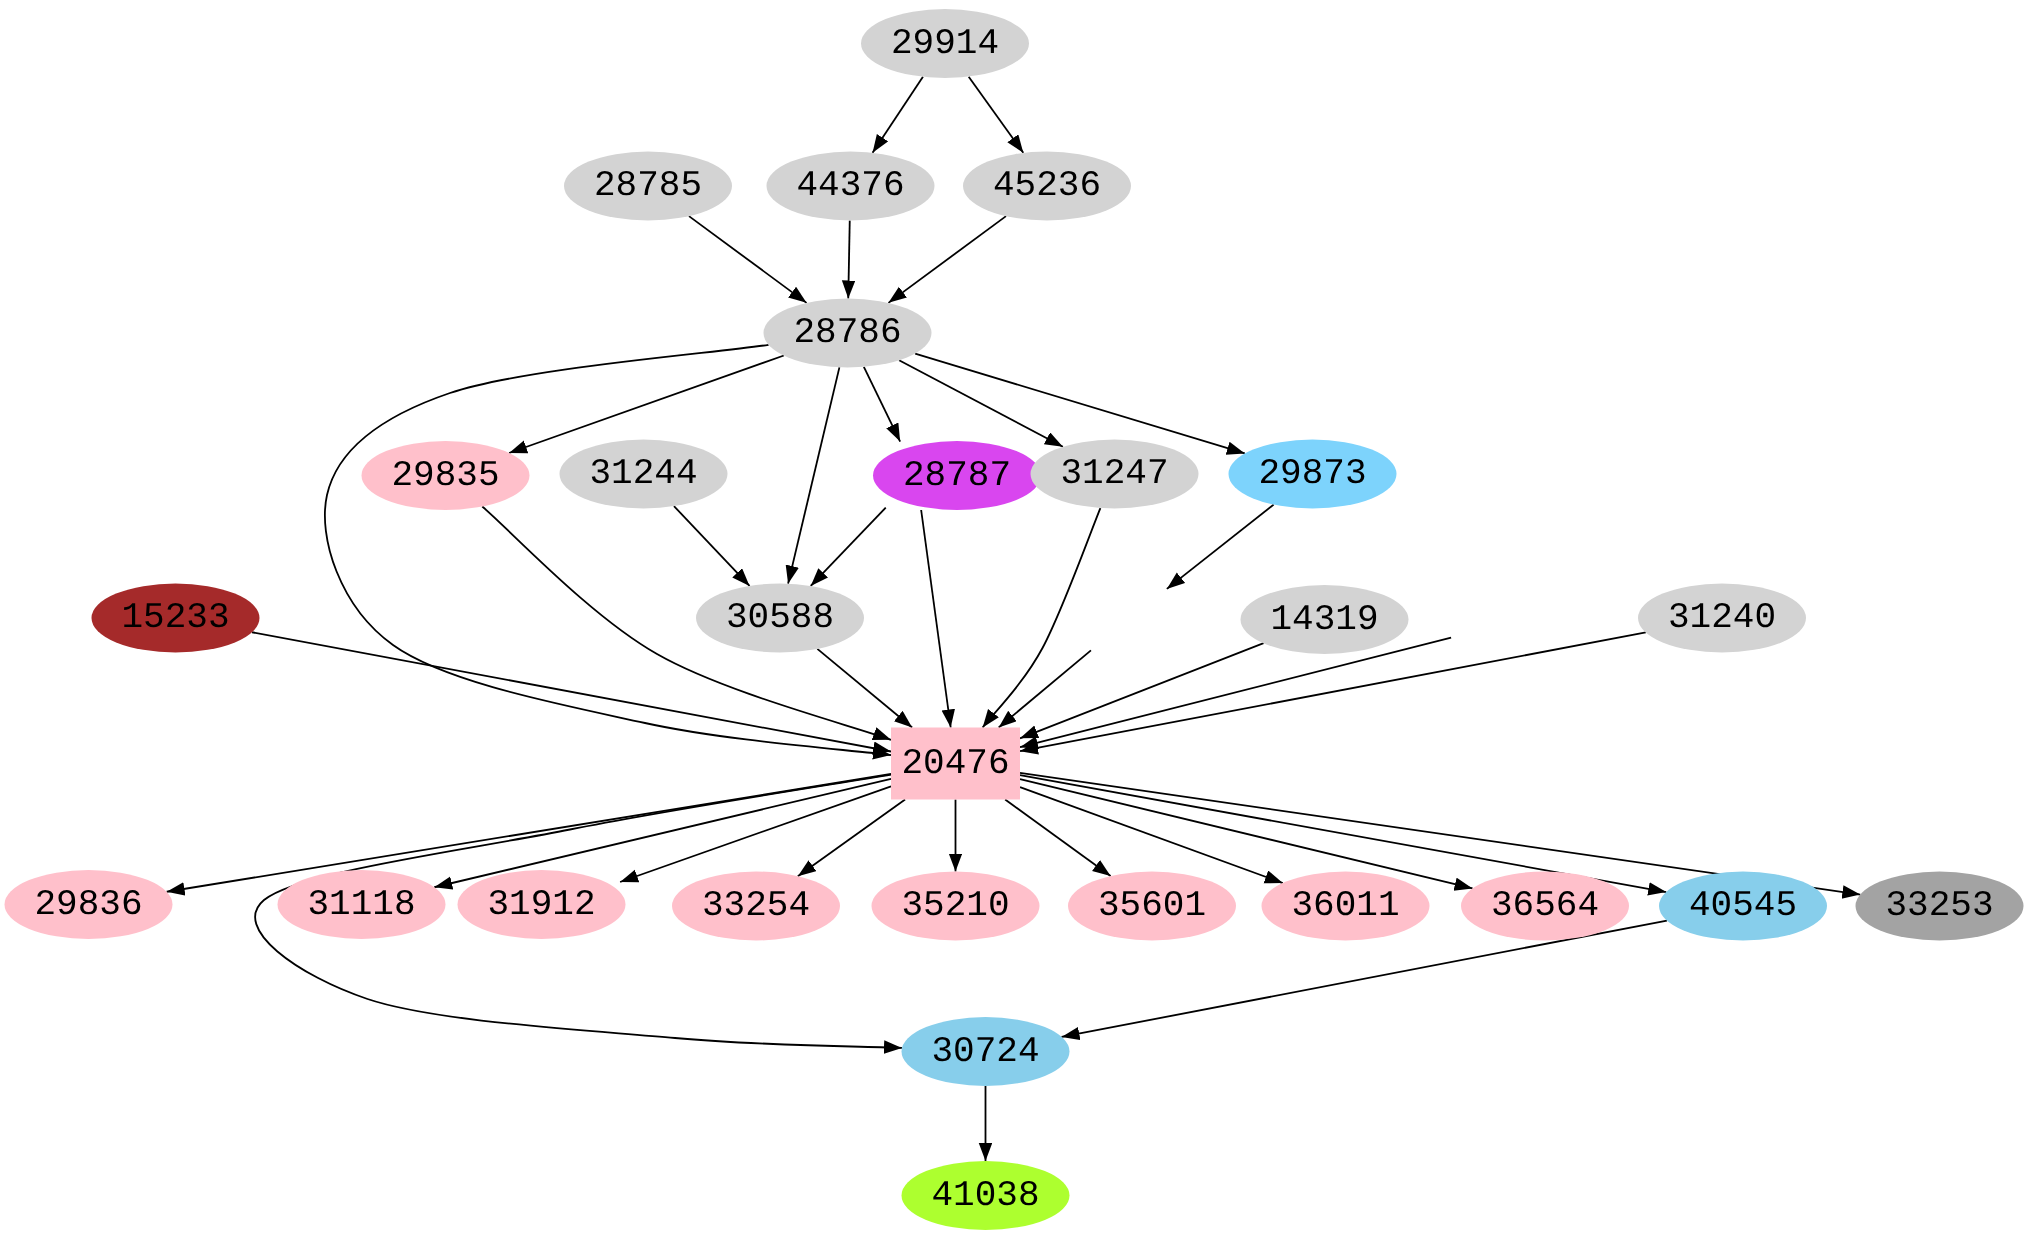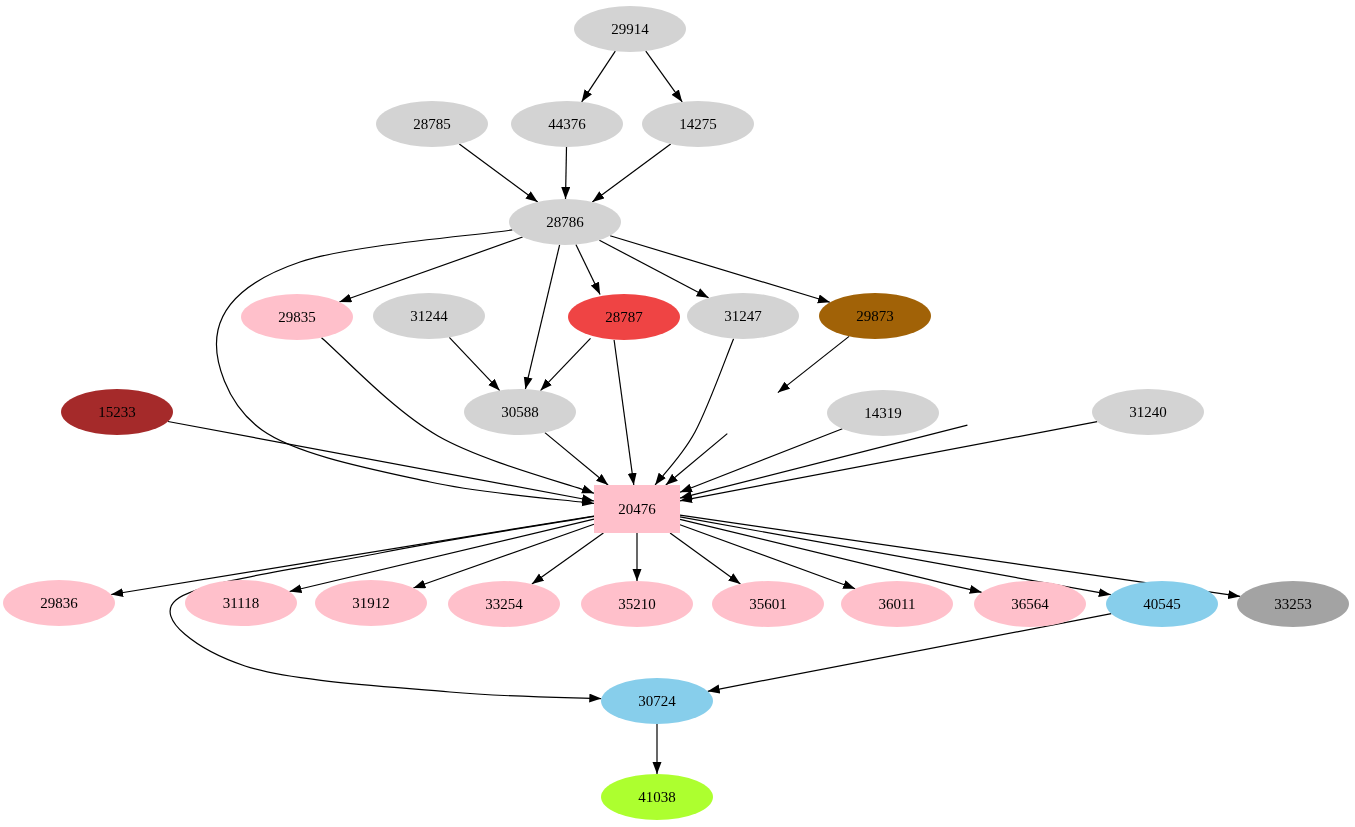--- a/index.html
+++ b/index.html
@@ -18,24 +18,25 @@
   }
   #edge-layer {
     position: absolute;
     left: 0; top: 0;
   }
   .node {
     position: absolute;
     display: flex;
     align-items: center;
     justify-content: center;
-    font-size: 15px;
+    font-size: 24px;
     color: #000000;
     white-space: nowrap;
     user-select: none;
+    font-family: Liberation Mono, monospace;
   }
   .node.ellipse { border-radius: 50%; }
   .node.box { border-radius: 0; }
 </style>
 </head>
 <body>
 
 <div id="canvas" style="background: rgb(255, 255, 255);">
     <svg id="edge-layer" width="1355" height="827">
       <defs>
@@ -76,35 +77,35 @@
       <path d="M 680.0 519.4 L 981.7 592.3" fill="none" stroke="#000000" stroke-width="1.2" marker-end="url(#arrow)"></path>
       <path d="M 680.0 516.8 L 1110.8 594.7" fill="none" stroke="#000000" stroke-width="1.2" marker-end="url(#arrow)"></path>
       <path d="M 680.0 515.2 L 1240.2 596.4" fill="none" stroke="#000000" stroke-width="1.2" marker-end="url(#arrow)"></path>
       <path d="M 594.0 516.4 C 558.3 522.5, 449.7 539.1, 380.0 553.0 C 310.3 566.9, 198.5 581.2, 176.0 600.0 C 153.5 618.8, 199.3 650.7, 245.0 666.0 C 290.7 681.3, 390.6 686.6, 450.0 692.0 C 509.4 697.4, 576.1 697.5, 601.3 698.6" fill="none" stroke="#000000" stroke-width="1.2" marker-end="url(#arrow)"></path>
       <path d="M 1111.3 613.7 L 707.7 691.3" fill="none" stroke="#000000" stroke-width="1.2" marker-end="url(#arrow)"></path>
       <path d="M 657.0 724.0 L 657.0 774.0" fill="none" stroke="#000000" stroke-width="1.2" marker-end="url(#arrow)"></path>
     </svg>
     <div class="node ellipse" style="width: 112px; height: 46px; left: 574px; top: 6px; background: rgb(211, 211, 211); color: rgb(0, 0, 0);">29914</div>
     <div class="node ellipse" style="width: 112px; height: 46px; left: 376px; top: 101px; background: rgb(211, 211, 211); color: rgb(0, 0, 0);">28785</div>
     <div class="node ellipse" style="width: 112px; height: 46px; left: 511px; top: 101px; background: rgb(211, 211, 211); color: rgb(0, 0, 0);">44376</div>
-    <div class="node ellipse" style="width: 112px; height: 46px; left: 642px; top: 101px; background: rgb(211, 211, 211); color: rgb(0, 0, 0);">14275</div>
+    <div class="node ellipse" style="width: 112px; height: 46px; left: 642px; top: 101px; background: rgb(211, 211, 211); color: rgb(0, 0, 0);">45236</div>
     <div class="node ellipse" style="width: 112px; height: 46px; left: 509px; top: 199px; background: rgb(211, 211, 211); color: rgb(0, 0, 0);">28786</div>
     <div class="node ellipse" style="width: 112px; height: 46px; left: 241px; top: 294px; background: rgb(255, 192, 203); color: rgb(0, 0, 0);">29835</div>
     <div class="node ellipse" style="width: 112px; height: 46px; left: 373px; top: 293px; background: rgb(211, 211, 211); color: rgb(0, 0, 0);">31244</div>
-    <div class="node ellipse" style="width: 112px; height: 46px; left: 568px; top: 294px; background: #ef4444; color: rgb(0, 0, 0);">28787</div>
+    <div class="node ellipse" style="width: 112px; height: 46px; left: 582px; top: 294px; background: #d946ef; color: rgb(0, 0, 0);">28787</div>
     <div class="node ellipse" style="width: 112px; height: 46px; left: 687px; top: 293px; background: rgb(211, 211, 211); color: rgb(0, 0, 0);">31247</div>
-    <div class="node ellipse" style="width: 112px; height: 46px; left: 819px; top: 293px; background: #a16207; color: rgb(0, 0, 0);">29873</div>
+    <div class="node ellipse" style="width: 112px; height: 46px; left: 819px; top: 293px; background: #7dd3fc; color: rgb(0, 0, 0);">29873</div>
     <div class="node ellipse" style="width: 112px; height: 46px; left: 61px; top: 389px; background: rgb(165, 42, 42); color: rgb(0, 0, 0);">15233</div>
     <div class="node ellipse" style="width: 112px; height: 46px; left: 464px; top: 389px; background: rgb(211, 211, 211); color: rgb(0, 0, 0);">30588</div>
     <div class="node ellipse" style="width: 112px; height: 46px; left: 827px; top: 390px; background: rgb(211, 211, 211); color: rgb(0, 0, 0);">14319</div>
     <div class="node ellipse" style="width: 112px; height: 46px; left: 1092px; top: 389px; background: rgb(211, 211, 211); color: rgb(0, 0, 0);">31240</div>
     <div class="node box" style="width: 86px; height: 48px; left: 594px; top: 485px; background: rgb(255, 192, 203); color: rgb(0, 0, 0);">20476</div>
     <div class="node ellipse" style="width: 112px; height: 46px; left: 3px; top: 580px; background: rgb(255, 192, 203); color: rgb(0, 0, 0);">29836</div>
     <div class="node ellipse" style="width: 112px; height: 46px; left: 185px; top: 580px; background: rgb(255, 192, 203); color: rgb(0, 0, 0);">31118</div>
-    <div class="node ellipse" style="width: 112px; height: 46px; left: 315px; top: 580px; background: rgb(255, 192, 203); color: rgb(0, 0, 0);">31912</div>
+    <div class="node ellipse" style="width: 112px; height: 46px; left: 305px; top: 580px; background: rgb(255, 192, 203); color: rgb(0, 0, 0);">31912</div>
     <div class="node ellipse" style="width: 112px; height: 46px; left: 448px; top: 581px; background: rgb(255, 192, 203); color: rgb(0, 0, 0);">33254</div>
     <div class="node ellipse" style="width: 112px; height: 46px; left: 581px; top: 581px; background: rgb(255, 192, 203); color: rgb(0, 0, 0);">35210</div>
     <div class="node ellipse" style="width: 112px; height: 46px; left: 712px; top: 581px; background: rgb(255, 192, 203); color: rgb(0, 0, 0);">35601</div>
     <div class="node ellipse" style="width: 112px; height: 46px; left: 841px; top: 581px; background: rgb(255, 192, 203); color: rgb(0, 0, 0);">36011</div>
     <div class="node ellipse" style="width: 112px; height: 46px; left: 974px; top: 581px; background: rgb(255, 192, 203); color: rgb(0, 0, 0);">36564</div>
     <div class="node ellipse" style="width: 112px; height: 46px; left: 1106px; top: 581px; background: rgb(135, 206, 235); color: rgb(0, 0, 0);">40545</div>
     <div class="node ellipse" style="width: 112px; height: 46px; left: 1237px; top: 581px; background: #a3a3a3; color: rgb(0, 0, 0);">33253</div>
     <div class="node ellipse" style="width: 112px; height: 46px; left: 601px; top: 678px; background: rgb(135, 206, 235); color: rgb(0, 0, 0);">30724</div>
     <div class="node ellipse" style="width: 112px; height: 46px; left: 601px; top: 774px; background: rgb(173, 255, 47); color: rgb(0, 0, 0);">41038</div>
   </div>

